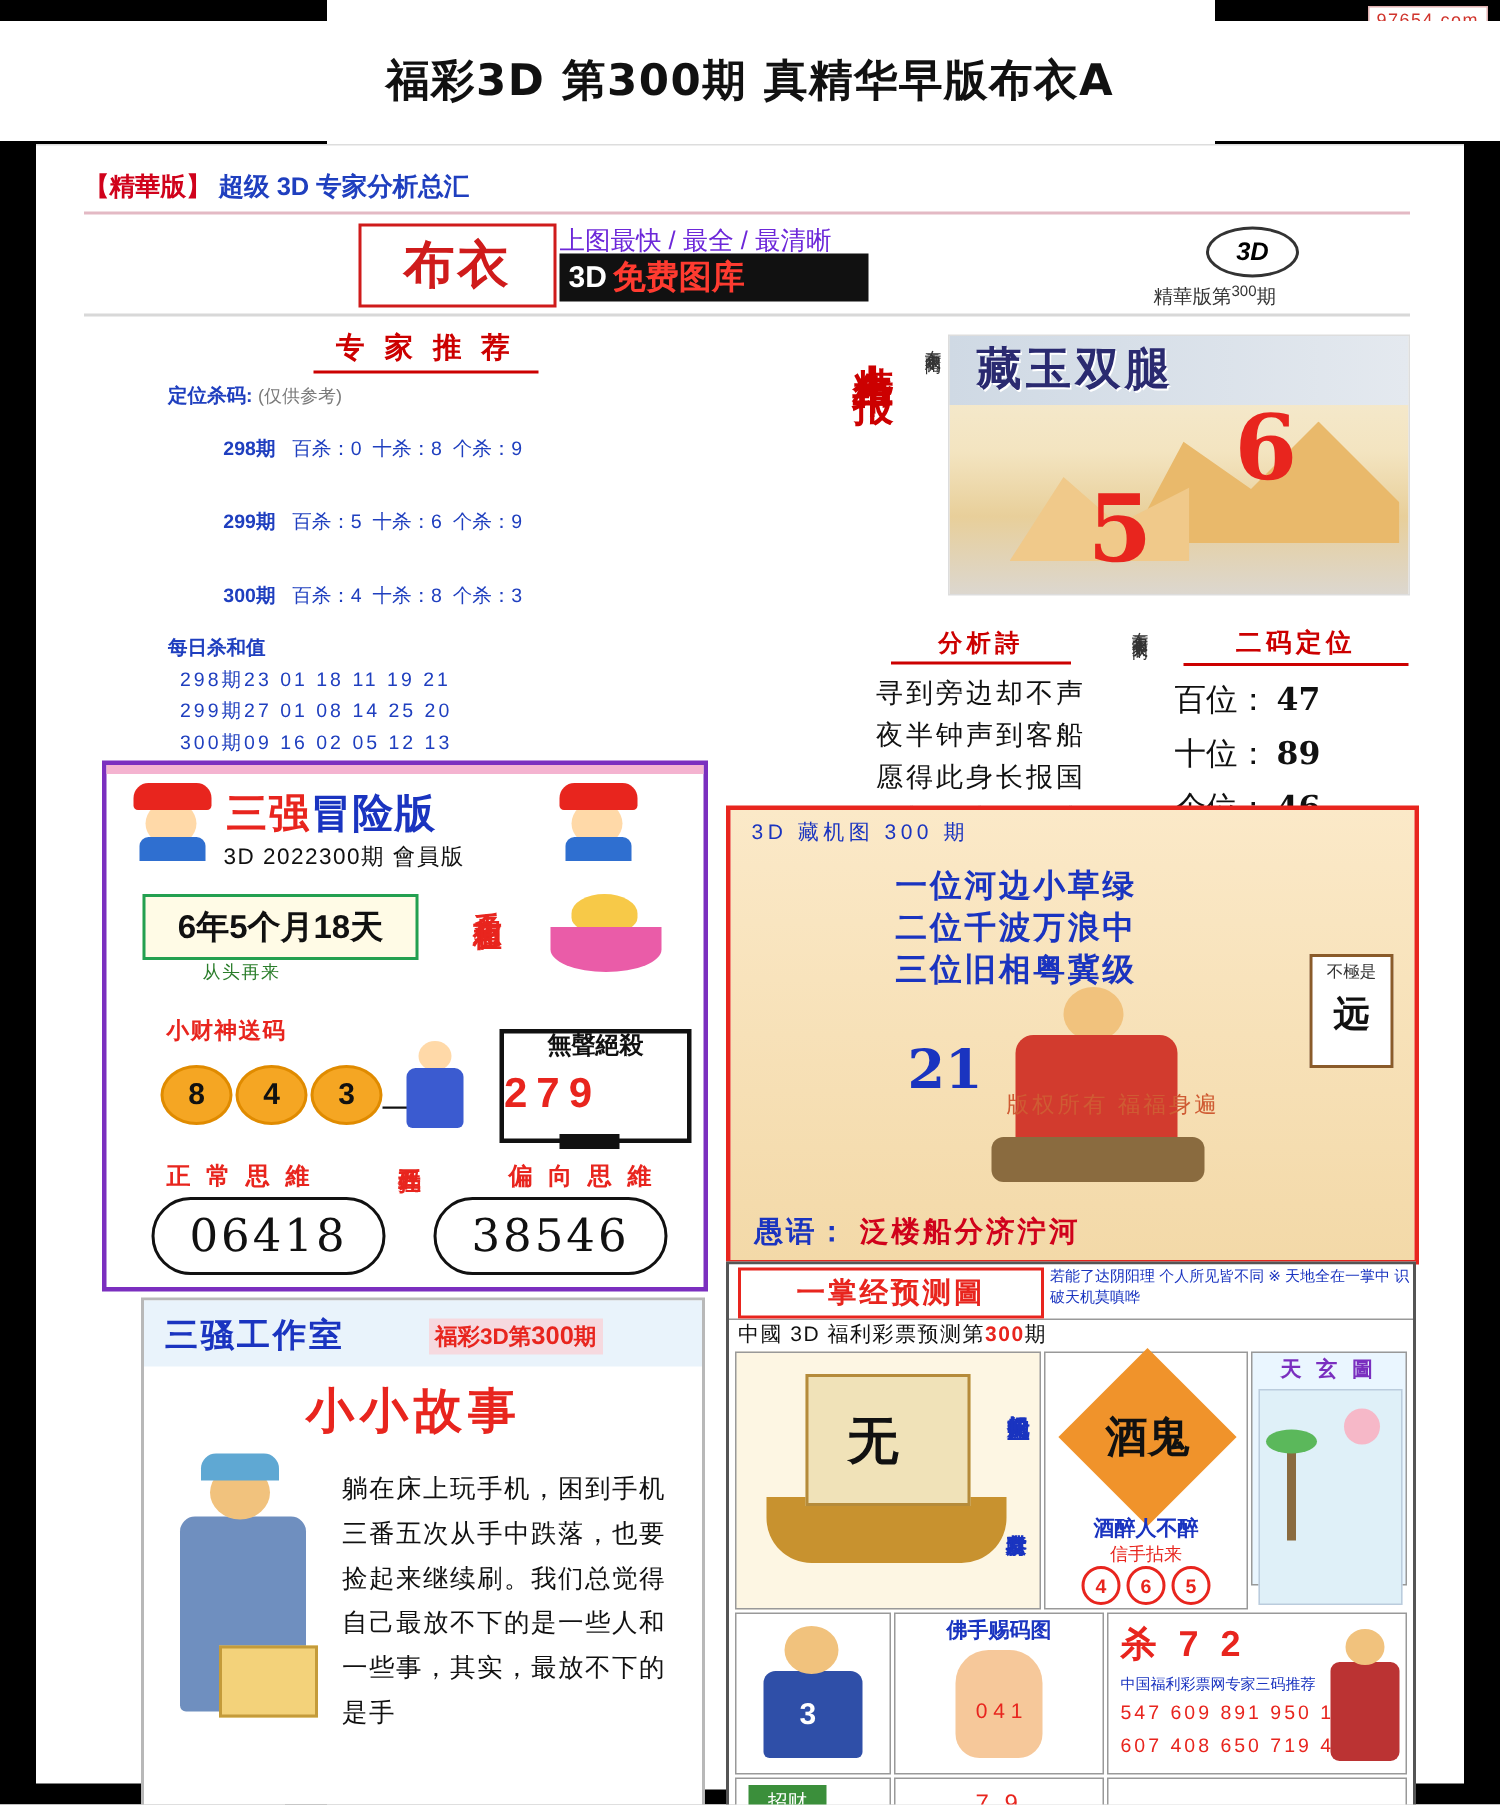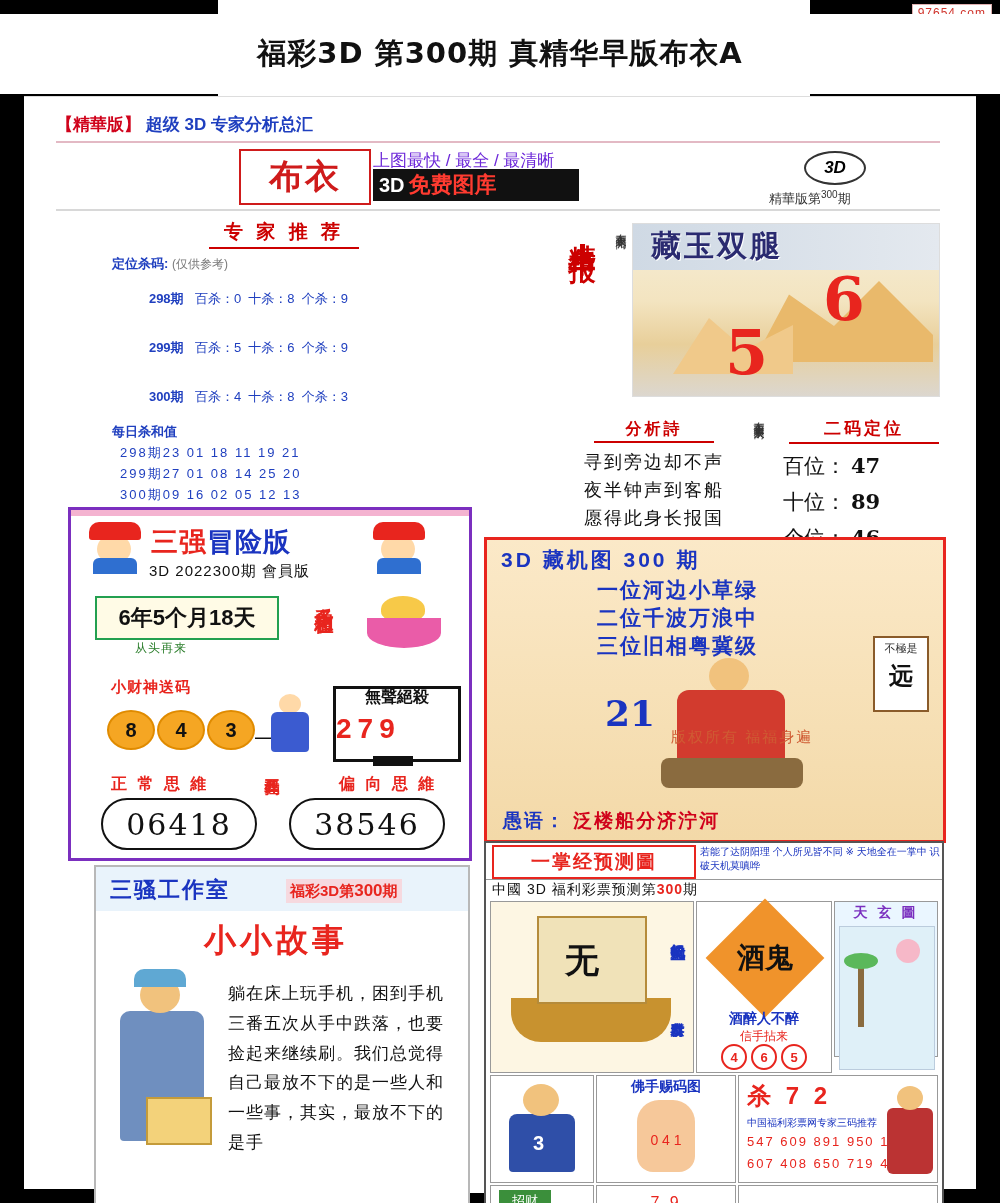--- a/index.html
+++ b/index.html
@@ -132,21 +132,21 @@
   .oval{position:absolute;top:288px;width:152px;height:48px;border:2px solid #111;border-radius:26px;
     display:flex;align-items:center;justify-content:center;font-size:30px;color:#111;letter-spacing:2px;
     font-family:"DejaVu Serif",serif;}
   .ov1{left:30px;} .ov2{left:218px;}
   .p1-center-v{position:absolute;left:186px;top:258px;width:24px;height:86px;color:#e8251e;font-size:15px;font-weight:bold;
     writing-mode:vertical-rl;text-orientation:upright;}
 
   
   .poster2{position:absolute;left:460px;top:440px;width:456px;height:300px;border:3px solid #e8251e;
     background:linear-gradient(180deg,#fbe9c8,#f3d9a8);}
-  .p2-hdr{position:absolute;left:14px;top:6px;font-size:21px;font-weight:bold;color:#1a34c0;letter-spacing:3px;}
+  .p2-hdr{position:absolute;left:14px;top:6px;font-size:14px;font-weight:normal;color:#1a34c0;letter-spacing:3px;}
   .p2-line{position:absolute;left:110px;top:36px;font-size:21px;font-weight:bold;color:#1a34c0;letter-spacing:2px;}
   .p2-l2{top:64px;} .p2-l3{top:92px;}
   .p2-badge{position:absolute;right:14px;top:96px;width:52px;height:72px;background:#fff;border:2px solid #8a5b2a;
     text-align:center;}
   .p2-badge .s{font-size:11px;color:#333;display:block;margin-top:4px;line-height:1.1;}
   .p2-badge .big{font-size:24px;color:#111;font-weight:bold;display:block;margin-top:6px;}
   .p2-fig{position:absolute;left:170px;top:118px;width:150px;height:130px;}
   .fig-head{position:absolute;left:52px;top:0;width:40px;height:36px;background:#f1c27d;border-radius:50%;}
   .fig-body{position:absolute;left:20px;top:32px;width:108px;height:76px;background:#d23b2e;border-radius:12px 12px 6px 6px;}
   .fig-base{position:absolute;left:4px;top:100px;width:142px;height:30px;background:#8a6b3f;border-radius:8px;}

